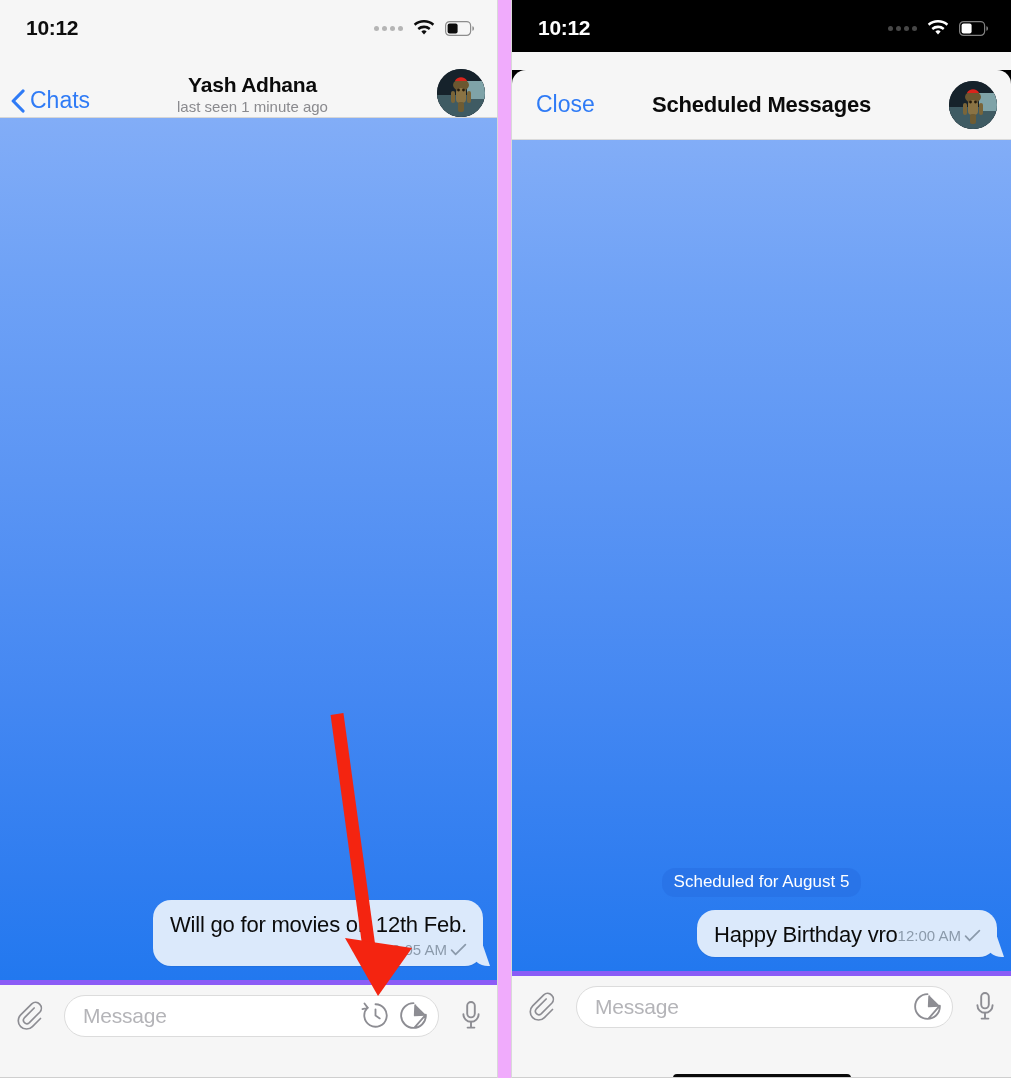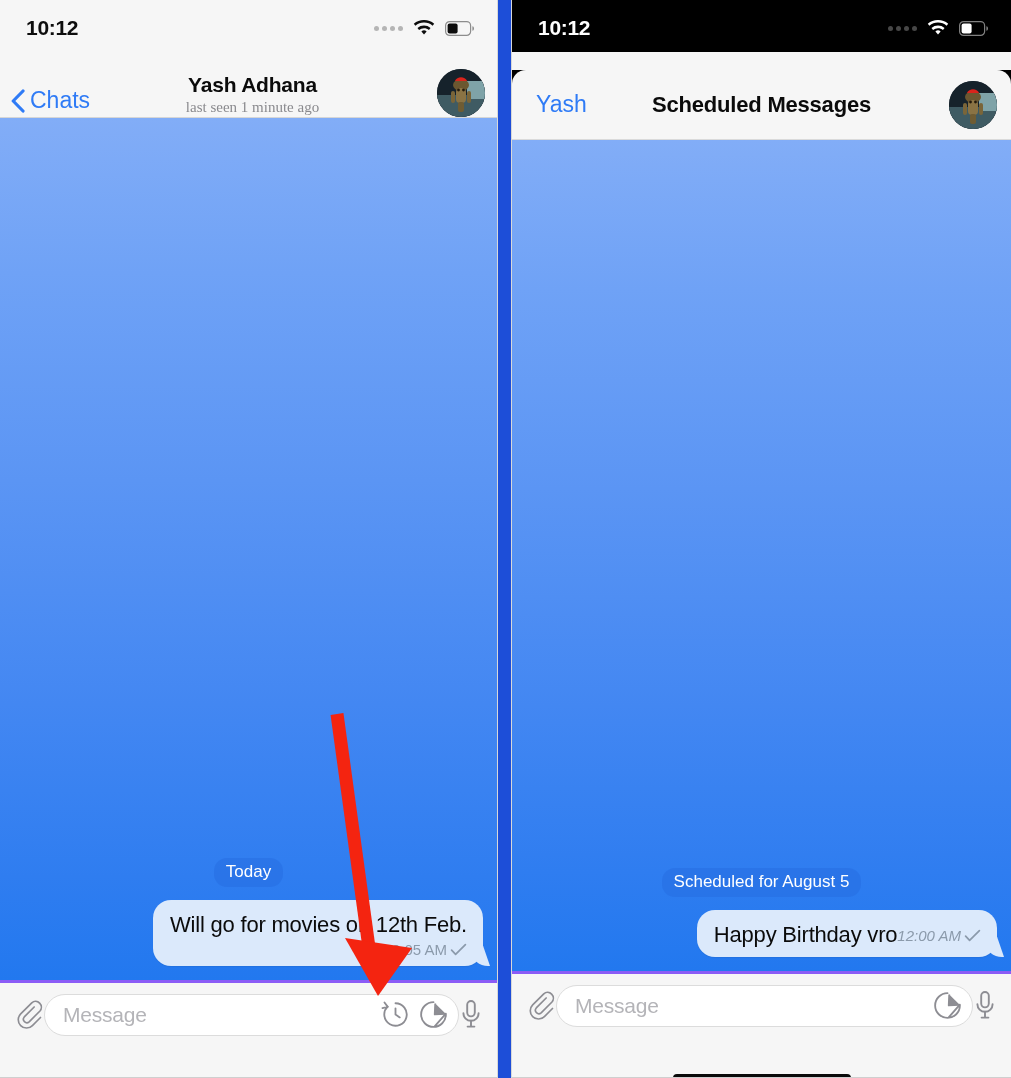--- a/index.html
+++ b/index.html
@@ -5,21 +5,21 @@
   * { box-sizing: border-box; margin: 0; padding: 0; }
   html, body {
     width: 1011px; height: 1078px;
     background: #ffffff;
     font-family: "Liberation Sans", sans-serif;
     overflow: hidden;
   }
   .stage {
     position: relative;
     width: 1011px; height: 1078px;
-    background: #1d4ed8;
+    background: #f0abfc;
   }
 
   
   .phone {
     position: absolute;
     top: 0;
     height: 1078px;
     overflow: hidden;
     background: #f6f6f6;
   }
@@ -73,21 +73,21 @@
     position: absolute;
     left: 8px; right: 0;
     text-align: center;
     pointer-events: none;
   }
   .nav-title {
     font-size: 21px; font-weight: bold; color: #0b0b0b;
     line-height: 24px; letter-spacing: -0.2px;
   }
   .nav-sub {
-    font-size: 15px; color: #8a8a8e; line-height: 20px; font-family: Liberation Serif, serif;
+    font-size: 15px; color: #8a8a8e; line-height: 20px;
   }
   .avatar {
     margin-left: auto;
     width: 48px; height: 48px; border-radius: 50%;
     overflow: hidden; flex: 0 0 auto;
     position: relative; z-index: 4;
     background: #1d2a33;
   }
   .avatar svg { display:block; width:100%; height:100%; }
 
@@ -164,32 +164,32 @@
     color: #0b0b0b;
     line-height: 28px;
     letter-spacing: -0.2px;
   }
   .bubble-meta {
     display: flex; align-items: center; gap: 3px;
     justify-content: flex-end;
     font-size: 15px; color: #8b9aab;
     margin-top: 2px;
   }
-  .bubble-meta.inline { margin-top: 0; padding-bottom: 5px; font-style: italic; }
+  .bubble-meta.inline { margin-top: 0; padding-bottom: 5px; }
   .tick { width: 17px; height: 13px; display:block; }
 
   
   .inputbar {
     height: 66px;
     background: #f6f6f6;
     display: flex;
     align-items: center;
-    gap: 0;
+    gap: 20px;
     padding: 0 14px 0 14px;
-    border-top: 3px solid #8b5cf6;
+    border-top: 5px solid #8b5cf6;
   }
   .clip { width: 30px; height: 32px; flex: 0 0 auto; display:block; }
   .field {
     flex: 1 1 auto;
     height: 42px;
     border: 1px solid #dcdcdc;
     background: #ffffff;
     border-radius: 21px;
     display: flex;
     align-items: center;
@@ -270,23 +270,20 @@
           <rect x="21" y="33" width="6" height="10" rx="2" fill="#6f5c33"></rect>
           <circle cx="21.5" cy="21" r="1.4" fill="#241a0c"></circle>
           <circle cx="26.5" cy="21" r="1.4" fill="#241a0c"></circle>
           <rect x="14" y="22" width="4" height="12" rx="2" fill="#7a6539"></rect>
           <rect x="30" y="22" width="4" height="12" rx="2" fill="#7a6539"></rect>
         </svg>
       </div>
     </div>
 
     <div class="chat chat-left">
-      <div class="daypill-row">
-        <span class="daypill">Today</span>
-      </div>
       <div class="bubble-row">
         <div class="bubble">
           <div class="bubble-text">Will go for movies on 12th Feb.</div>
           <div class="bubble-meta">
             <span>10:05 AM</span>
             <svg class="tick" viewBox="0 0 17 13">
               <path d="M1.6 7.2l4 4.2L15.4 1.6" fill="none" stroke="#8b9aab" stroke-width="1.7" stroke-linecap="round" stroke-linejoin="round"></path>
             </svg>
           </div>
         </div>
@@ -344,21 +341,21 @@
           <rect x="2.6" y="2.6" width="10" height="9.8" rx="2" fill="currentColor"></rect>
           <path d="M27.4 5.2v4.6c1.1-.35 1.6-1.1 1.6-2.3s-.5-1.95-1.6-2.3z" fill="currentColor" fill-opacity=".5"></path>
         </svg>
       </div>
     </div>
 
     <div class="sheet-wrap">
       <div class="sheet-behind"></div>
       <div class="sheet">
         <div class="sheet-nav">
-          <span class="sheet-close">Yash</span>
+          <span class="sheet-close">Close</span>
           <div class="sheet-title-wrap">
             <span class="sheet-title">Scheduled Messages</span>
           </div>
           <div class="avatar">
             <svg viewBox="0 0 48 48">
               <rect width="48" height="48" fill="#16222b"></rect>
               <rect x="0" y="26" width="48" height="22" fill="#3f5b63"></rect>
               <rect x="30" y="12" width="18" height="18" fill="#7fa3a8"></rect>
               <ellipse cx="24" cy="16" rx="8" ry="6" fill="#6b5730"></ellipse>
               <path d="M18 12c2-5 10-5 12 0z" fill="#d9241c"></path>

